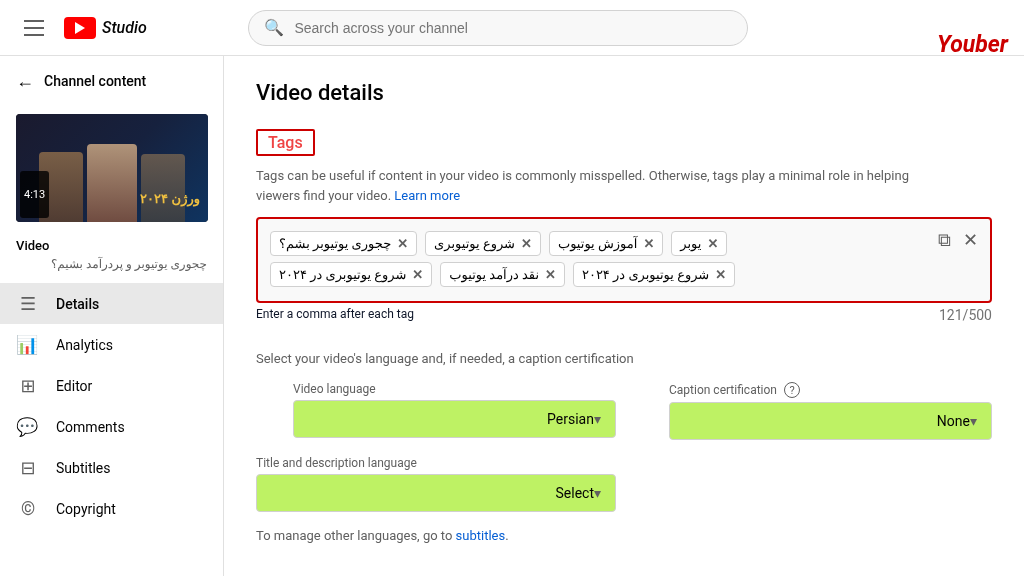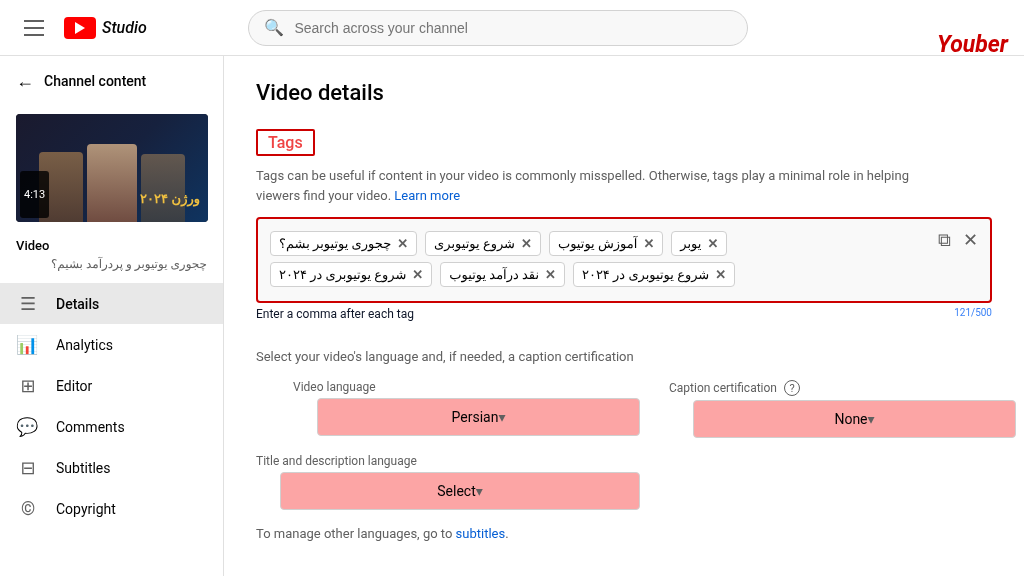--- a/index.html
+++ b/index.html
@@ -100,34 +100,34 @@
     .tags-actions {
       position: absolute; top: 8px; right: 10px;
       display: flex; gap: 8px; align-items: center;
     }
     .tags-actions .action-btn {
       background: none; border: none; cursor: pointer;
       font-size: 18px; color: #606060; padding: 2px;
     }
     .tags-hint { display: flex; justify-content: space-between; max-width: 780px; margin-top: 4px; }
     .tags-hint-text { font-size: 12px; color: #0f172a; }
-    .tags-count { font-size: 10px; color: #3b82f6; }
+    .tags-count { font-size: 14px; color: #737373; }
 
     
     .section-title { font-size: 16px; font-weight: 500; margin-bottom: 6px; color: #030303; }
     .section-subtitle { font-size: 13px; color: #606060; margin-bottom: 16px; }
 
     .dropdowns-row { display: flex; gap: 16px; margin-bottom: 16px; max-width: 780px; }
     .dropdown-wrap { flex: 1; padding-left: 37px; }
     .dropdown-label { font-size: 12px; color: #606060; margin-bottom: 4px; }
     .dropdown {
       width: 100%; border: 1px solid #d0d0d0; border-radius: 4px;
-      background: #fca5a5; padding: 10px 14px;
-      display: flex; align-items: center; justify-content: center;
-      cursor: pointer; font-size: 14px; color: #030303; margin-left: 24px;
+      background: #bef264; padding: 10px 14px;
+      display: flex; align-items: center; justify-content: flex-end;
+      cursor: pointer; font-size: 14px; color: #030303;
     }
     .dropdown .chevron { color: #606060; font-size: 14px; }
 
     .dropdowns-row2 { display: flex; gap: 16px; max-width: 780px; }
     .dropdown-wrap2 { flex: 0 0 calc(50% - 8px); }
 
     .languages-footer { margin-top: 16px; font-size: 13px; color: #606060; max-width: 780px; }
     .languages-footer a { color: #065fd4; text-decoration: none; }
   </style>
 </head>

